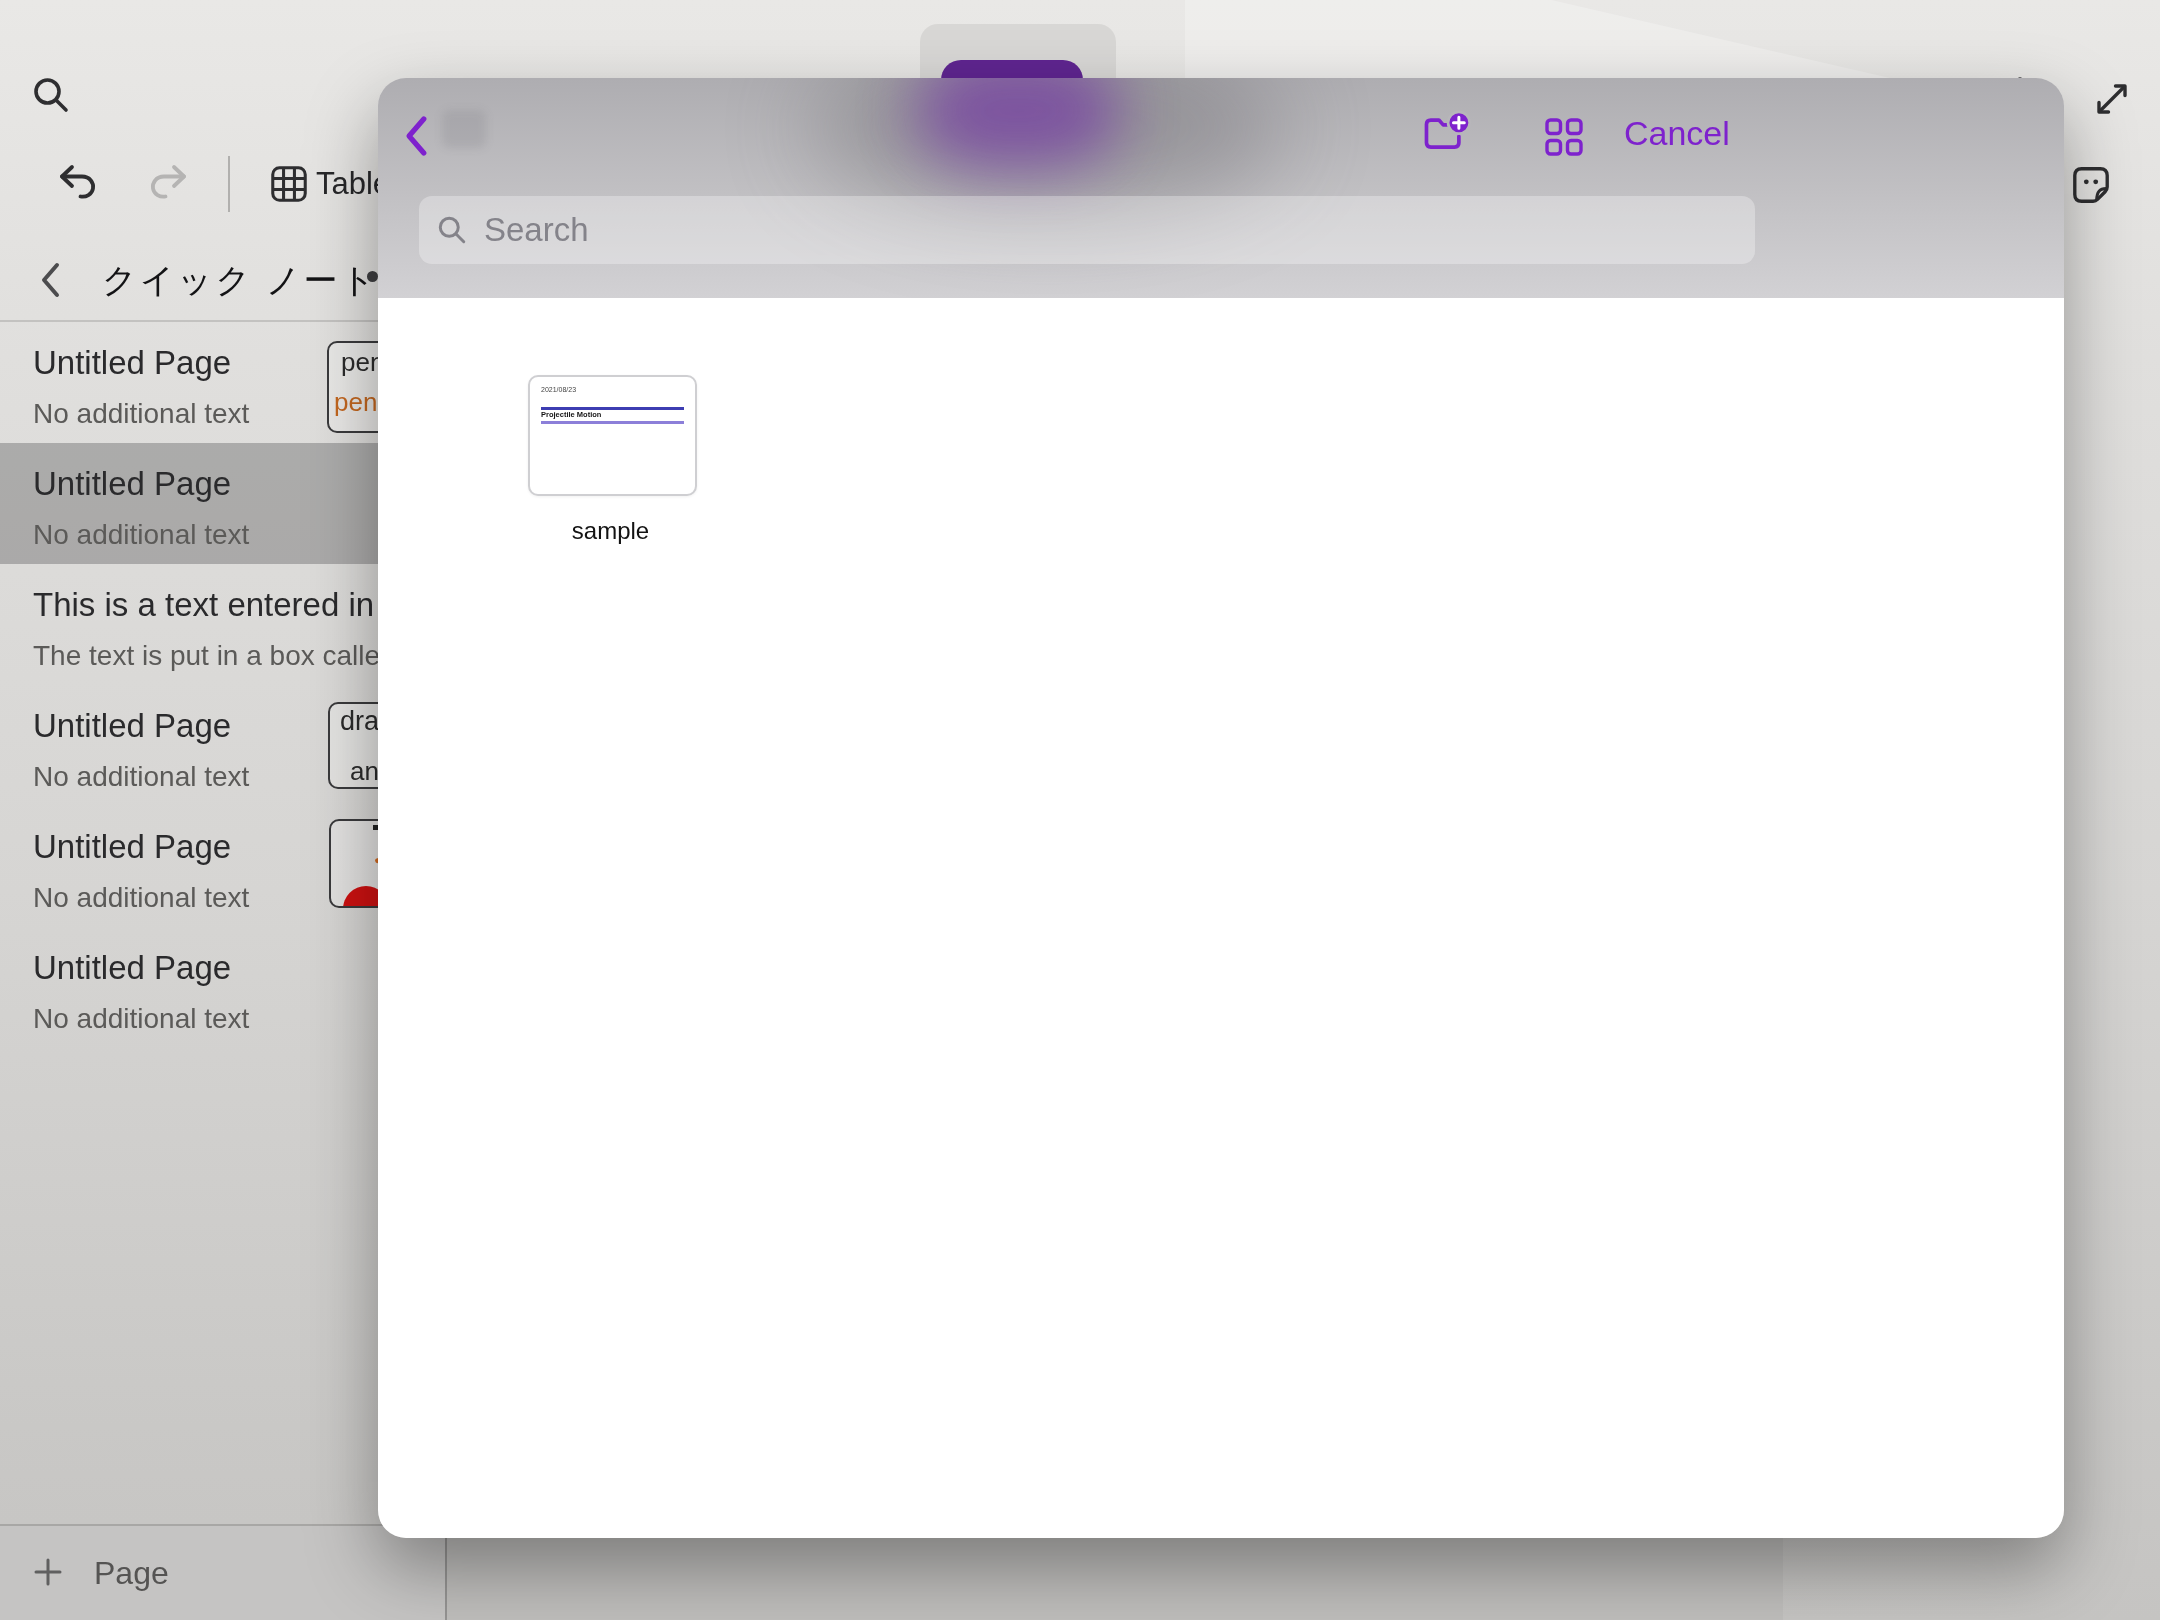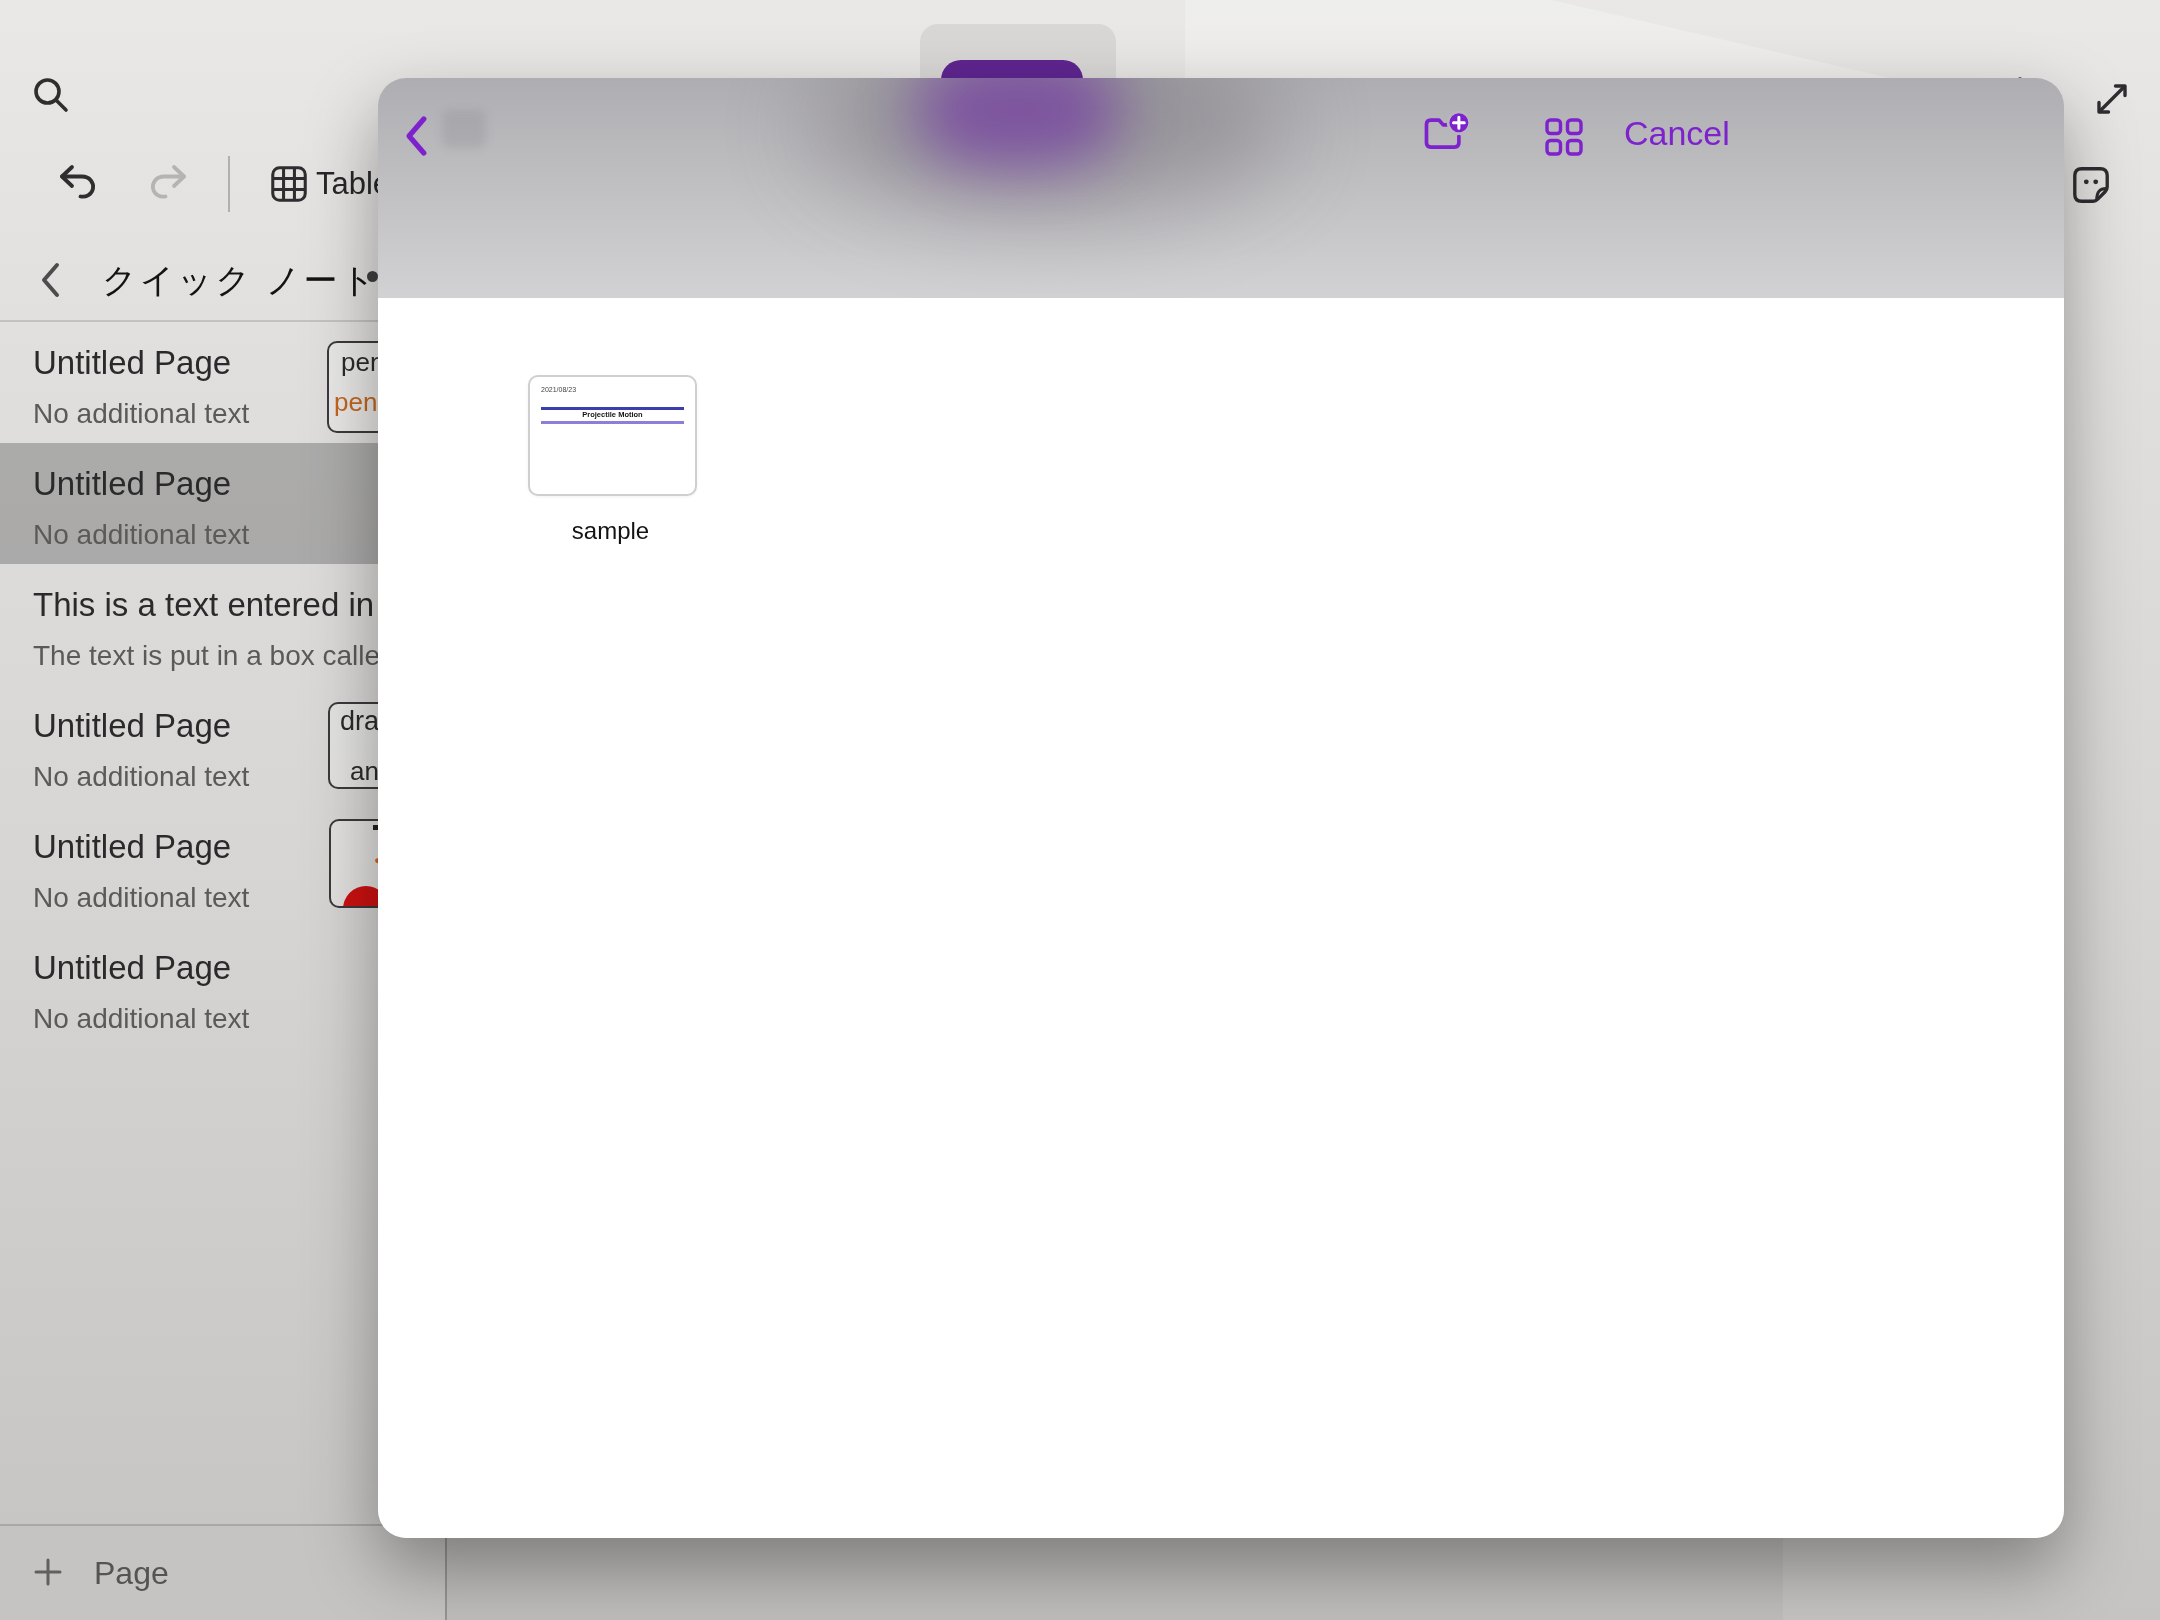--- a/index.html
+++ b/index.html
@@ -55,21 +55,21 @@
     font-family:"Liberation Sans","DejaVu Sans",sans-serif;width:1200px;}
   .search-input::placeholder{color:#84838a;opacity:1;}
   .m-content{position:absolute;left:0;top:220px;width:100%;height:1240px;background:#ffffff;}
 
   
   .card{position:absolute;left:150px;top:77px;width:165px;height:117px;background:#fff;
     border:2px solid #cfcfd2;border-radius:10px;box-shadow:0 1px 3px rgba(0,0,0,.06);overflow:hidden;}
   .card-date{position:absolute;left:11px;top:9px;font-size:7px;color:#444;}
   .card-line{position:absolute;left:11px;right:11px;height:2.5px;}
   .card-title{position:absolute;left:11px;right:11px;top:33px;font-size:7.5px;font-weight:bold;
-    text-align:center;color:#141414;line-height:9px;}
+    color:#141414;line-height:9px;}
   .card-label{position:absolute;left:110px;top:219px;width:245px;text-align:center;font-size:24px;color:#131313;}
 
   
   .pi{left:1784px;top:152px;font-size:50px;color:#2c2c2e;line-height:50px;}
 </style>
 </head>
 <body>
 
 <div class="stage">
 
@@ -255,20 +255,29 @@
       <div style="position:absolute;left:1164px;top:37px;">
         <svg width="44" height="44" viewBox="0 0 44 44" fill="none" stroke="#7E22CD" stroke-width="3.4">
           <rect x="5" y="5" width="13.5" height="13.5" rx="3.5"></rect>
           <rect x="25.5" y="5" width="13.5" height="13.5" rx="3.5"></rect>
           <rect x="5" y="25.5" width="13.5" height="13.5" rx="3.5"></rect>
           <rect x="25.5" y="25.5" width="13.5" height="13.5" rx="3.5"></rect>
           </svg>
       </div>
       <div class="cancel" style="color:#7E22CD;">Cancel</div>
 
+      <div class="search-pill">
+        <span style="margin-left:15px;margin-right:12px;">
+          <svg width="36" height="36" viewBox="0 0 46 46" fill="none" stroke="#84838a" stroke-width="3.8" stroke-linecap="round">
+            <circle cx="19.5" cy="19.5" r="11.5"></circle>
+              <line x1="28.5" y1="28.5" x2="38" y2="38"></line>
+            </svg>
+        </span>
+        <input class="search-input" type="text" readonly="" placeholder="Search" style="">
+      </div>
     </div>
 
     <div class="m-content">
       <div class="card">
         <div class="card-date">2021/08/23</div>
         <div class="card-line" style="top:30px;background:#3D3DB2;"></div>
         <div class="card-title">Projectile Motion</div>
         <div class="card-line" style="top:44px;background:#8C7FD9;"></div>
       </div>
       <div class="card-label">sample</div>

